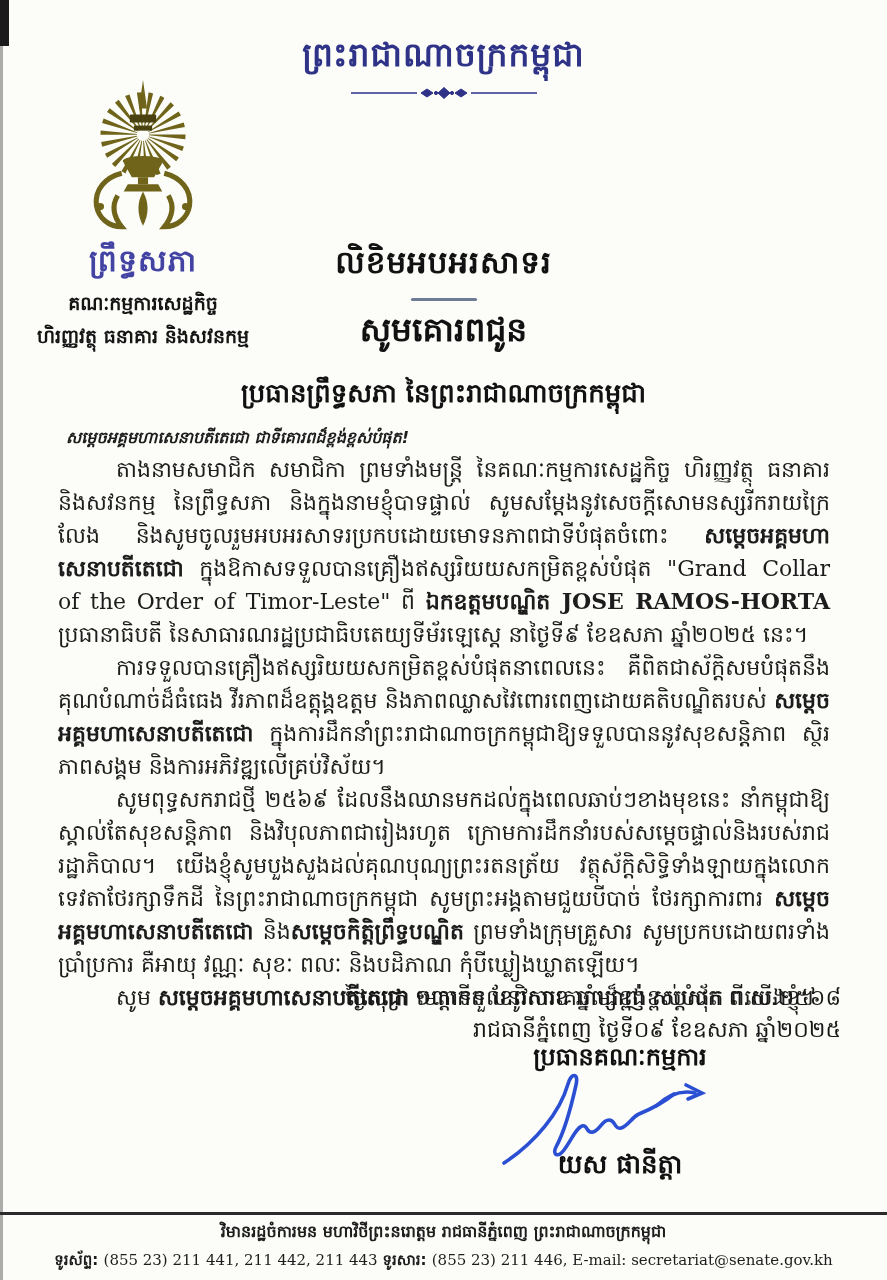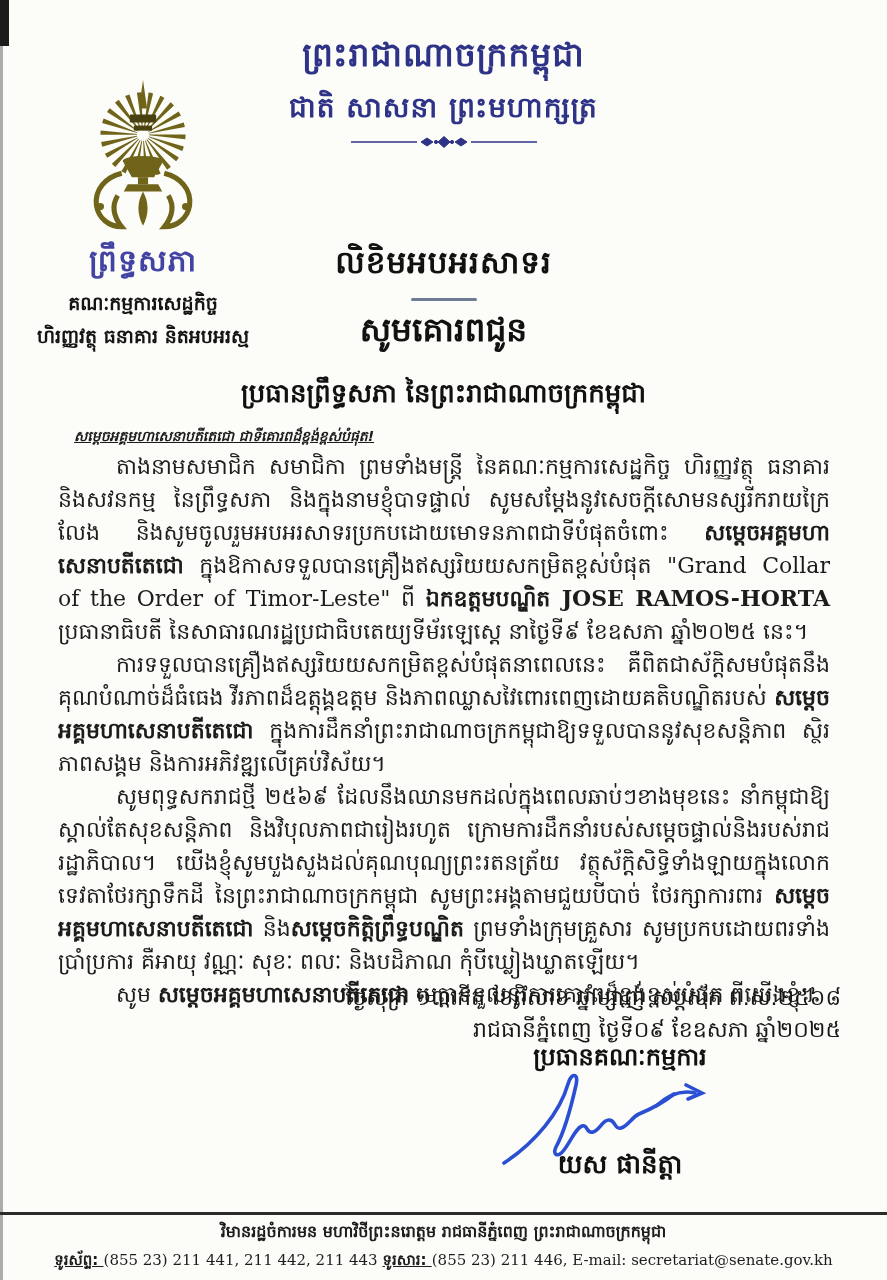--- a/index.html
+++ b/index.html
@@ -23,47 +23,46 @@
   .comm1,.comm2{font-size:19px;font-weight:700;color:#141414;margin-top:5px;white-space:nowrap;}
   
   .title-block{position:absolute;top:243px;left:0;width:100%;text-align:center;}
   .doc-title{font-size:31px;font-weight:800;color:#111;letter-spacing:1px;}
   .title-rule{width:66px;height:3px;background:#6d7b95;margin:10px auto 8px auto;border-radius:2px;}
   .salute{font-size:33px;font-weight:800;color:#111;}
   .recipient{font-size:28px;font-weight:800;color:#111;margin-top:10px;}
   .recipient-title{font-size:26px;font-weight:800;color:#111;margin-top:20px;}
   
   .body{position:absolute;top:426px;left:58px;width:772px;font-size:22px;line-height:1.5;text-align:justify;}
-  .salutation{margin:0 0 3px 16px;font-style:italic;font-weight:700;font-size:14px;text-align:left;text-decoration:underline;}
+  .salutation{margin:0 0 3px 8px;font-style:italic;font-weight:700;font-size:16px;text-align:left;}
   .bodyp{margin:0;text-indent:58px;}
   .seg-bold{font-weight:800;}
   .seg-latin{font-family:"DejaVu Serif",serif;}
   
   .date-block{position:absolute;top:982px;right:46px;text-align:right;font-size:22px;line-height:1.45;color:#161616;}
   .sig-title{position:absolute;top:1042px;left:455px;width:330px;text-align:center;font-size:24px;font-weight:800;color:#111;}
   .signature{position:absolute;top:1062px;left:498px;}
   .sig-name{position:absolute;top:1148px;left:470px;width:300px;text-align:center;font-size:26px;font-weight:800;color:#111;}
   
   .footer-rule{position:absolute;top:1212px;left:0;width:887px;border-top:3px solid #2b2b2b;}
   .footer{position:absolute;top:1221px;left:0;width:887px;text-align:center;color:#1d1d1d;}
   .f1{font-size:16px;font-weight:700;}
   .f2{font-size:15px;margin-top:5px;}
-  .f2 .seg-bold{font-weight:800;text-decoration:underline;}
+  .f2 .seg-bold{font-weight:800;}
 </style>
 </head>
 <body>
 
 <div class="page">
 
   <div class="corner-tl"></div>
   <div class="edge-strip"></div>
 
   <header class="header">
     <div class="h1">ព្រះរាជាណាចក្រកម្ពុជា</div>
-    <div class="h2">ជាតិ សាសនា ព្រះមហាក្សត្រ</div>
     <svg class="hdr-divider" width="190" height="14" viewBox="0 0 190 14">
       <g stroke="#2e3388" fill="#2e3388">
         <line x1="2" y1="7" x2="68" y2="7" stroke-width="1.7"></line>
         <polygon points="72,7 78,3 84,7 78,11"></polygon>
         <circle cx="87" cy="7" r="1.6"></circle>
         <polygon points="89,7 95,1.5 101,7 95,12.5"></polygon>
         <circle cx="103" cy="7" r="1.6"></circle>
         <polygon points="106,7 112,3 118,7 112,11"></polygon>
         <line x1="122" y1="7" x2="188" y2="7" stroke-width="1.7"></line>
       </g>
@@ -83,21 +82,21 @@
         <path d="M60,105 L90,105 L94,112 L56,112 Z" stroke="none"></path>
         <path d="M54,94 C38,98 27,110 29,126 C31,138 41,147 54,147 C46,137 44,126 50,116" fill="none" stroke-width="5"></path>
         <path d="M96,94 C112,98 123,110 121,126 C119,138 109,147 96,147 C104,137 106,126 100,116" fill="none" stroke-width="5"></path>
         <path d="M75,112 C69,123 69,134 75,146 C81,134 81,123 75,112 Z" stroke="none"></path>
         <circle cx="33" cy="127" r="3.5" stroke="none"></circle>
         <circle cx="117" cy="127" r="3.5" stroke="none"></circle>
       </g>
     </svg>
     <div class="senate-name">ព្រឹទ្ធសភា</div>
     <div class="comm1">គណៈកម្មការសេដ្ឋកិច្ច</div>
-    <div class="comm2">ហិរញ្ញវត្ថុ ធនាគារ និតអបអរស្ម</div>
+    <div class="comm2">ហិរញ្ញវត្ថុ ធនាគារ និងសវនកម្ម</div>
   </aside>
 
   <section class="title-block">
     <div class="doc-title">លិខិមអបអរសាទរ</div>
     <div class="title-rule"></div>
     <div class="salute">សូមគោរពជូន</div>
     <div class="recipient-title">ប្រធានព្រឹទ្ធសភា នៃព្រះរាជាណាចក្រកម្ពុជា</div>
   </section>
 
   <section class="body">

